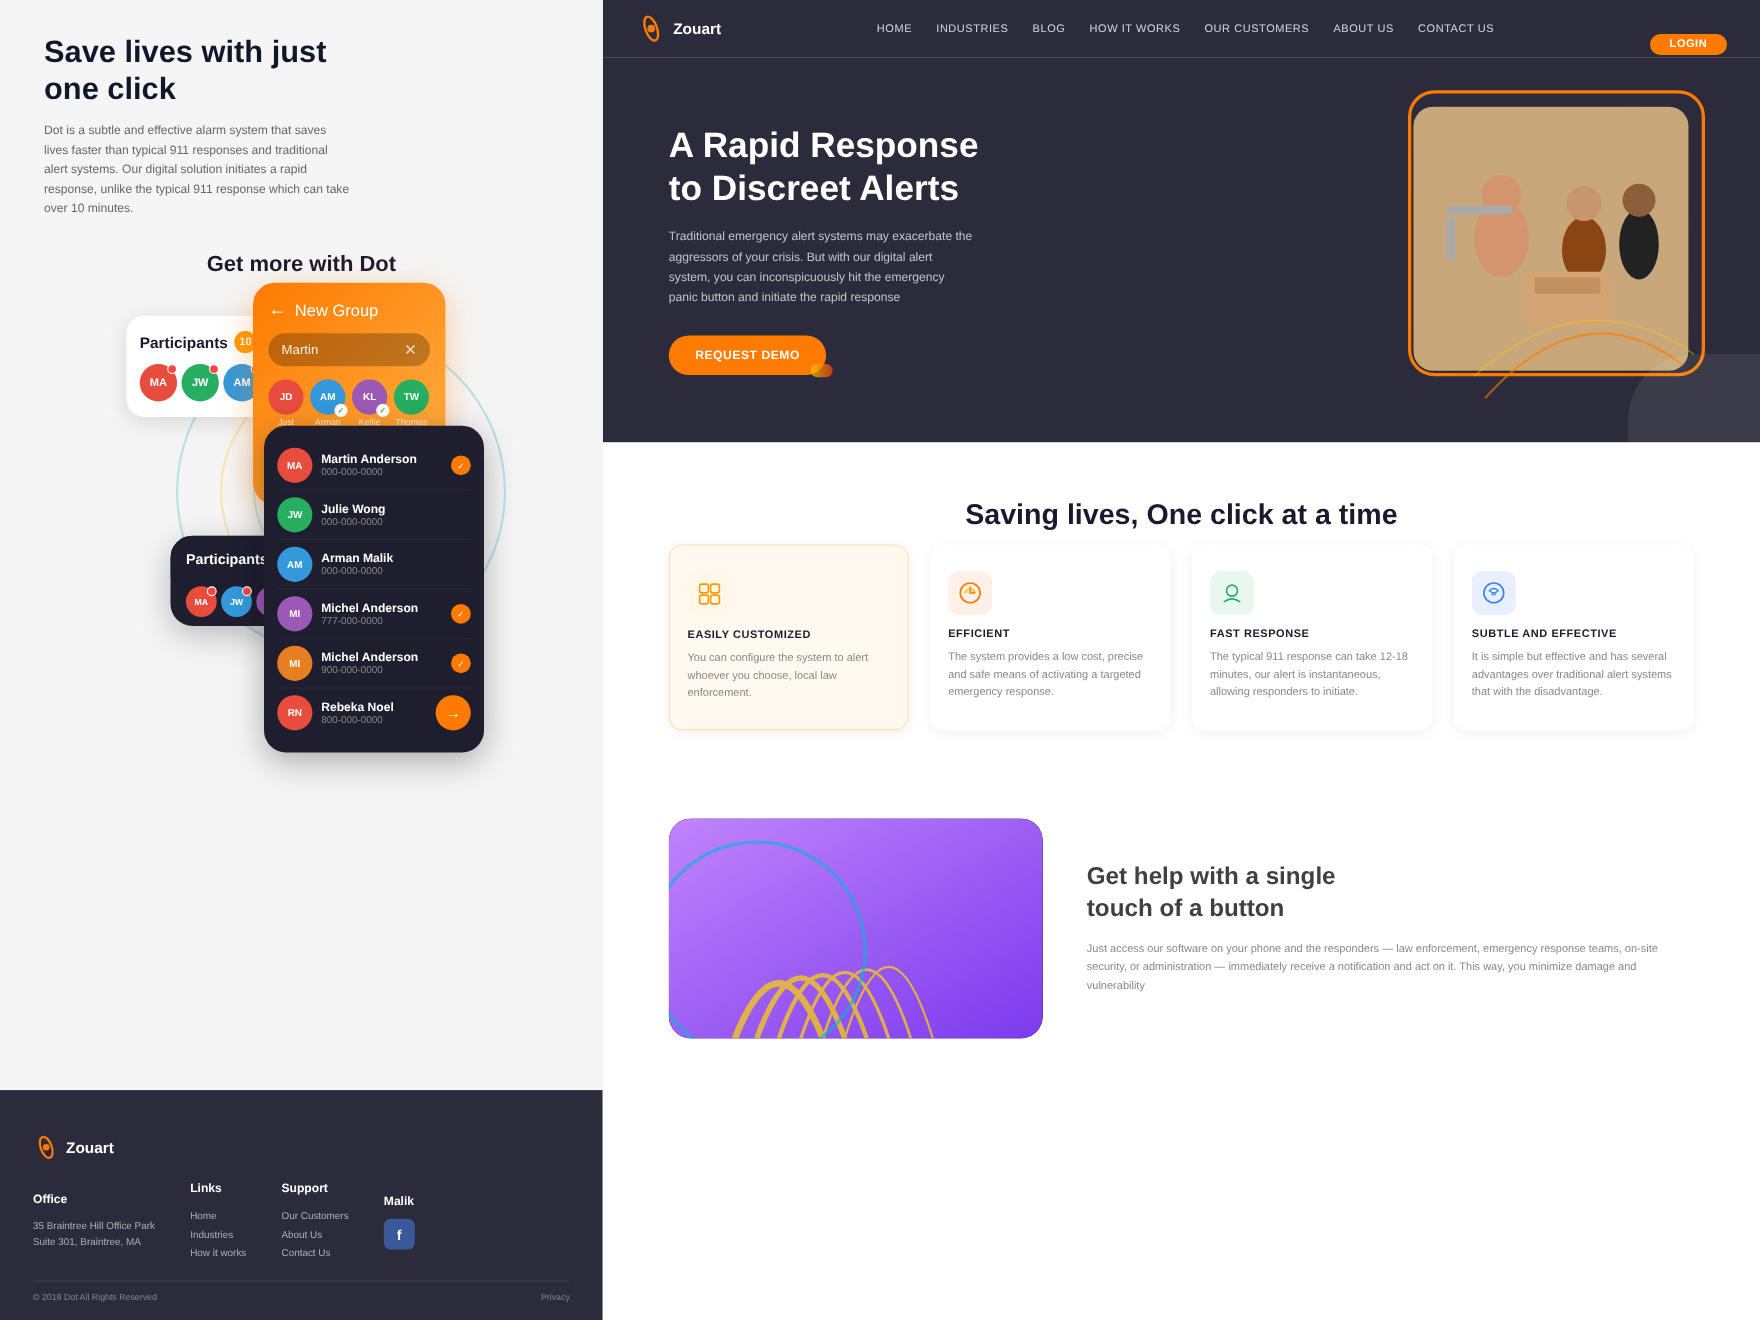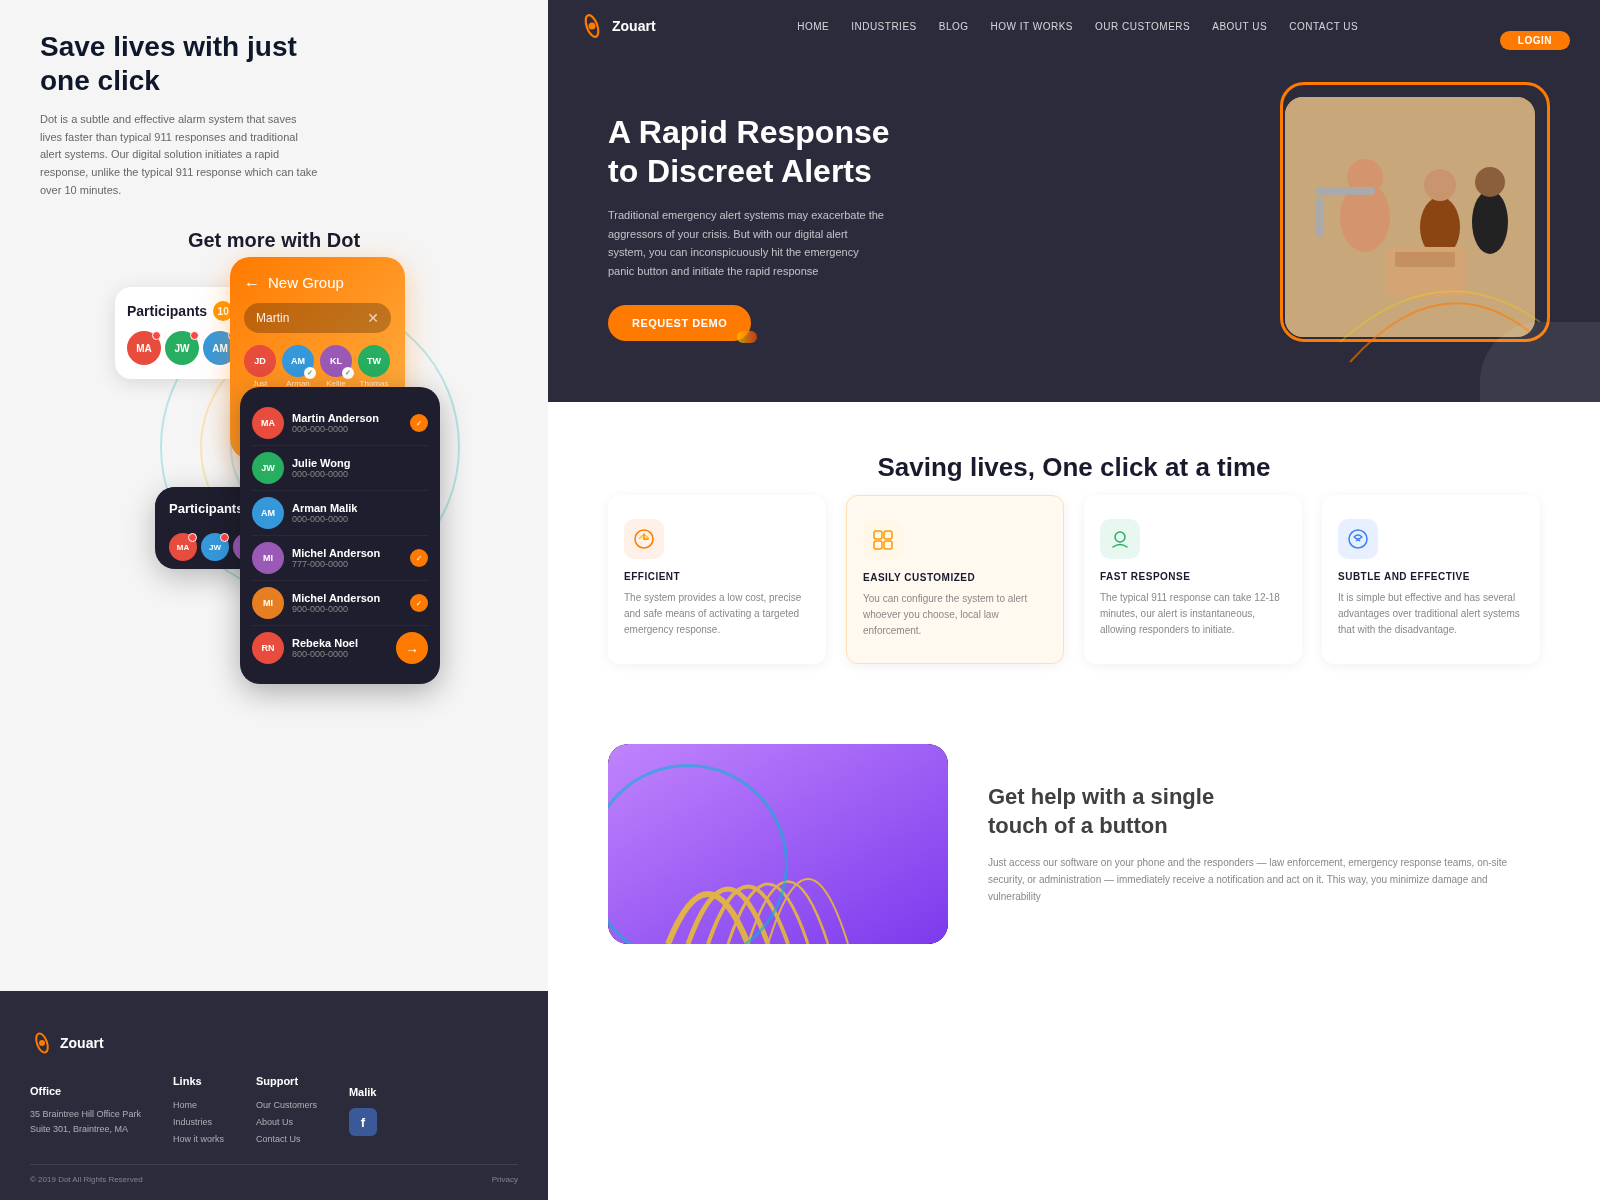--- a/index.html
+++ b/index.html
@@ -850,43 +850,43 @@
     </div>
 
     <div style="position:absolute;bottom:0;right:0;width:120px;height:80px;background:#fff;border-radius:60px 0 0 0;opacity:0.08;"></div>
   </section>
 
   <section class="saving-section">
     <h2 class="saving-title">Saving lives, One click at a time</h2>
 
     <div class="features-grid">
 
-      <div class="feature-card">
-        <div class="feature-icon" style="background:#fff0e8;">
-          <svg width="22" height="22" viewBox="0 0 22 22">
-            <circle cx="11" cy="11" r="9" fill="none" stroke="#ff7a00" stroke-width="1.5"></circle>
-            <path d="M11 6 L11 11 L15 11" stroke="#ff7a00" stroke-width="1.5" fill="none" stroke-linecap="round"></path>
-            <path d="M6 11 Q11 3 16 11" fill="#ffcc0050" stroke="#ffaa00" stroke-width="1"></path>
-          </svg>
-        </div>
-        <div class="feature-title">EFFICIENT</div>
-        <div class="feature-desc">The system provides a low cost, precise and safe means of activating a targeted emergency response.</div>
-      </div>
-
       <div class="feature-card highlighted">
         <div class="feature-icon" style="background:#fff8e8;">
           <svg width="22" height="22" viewBox="0 0 22 22">
             <rect x="2" y="2" width="8" height="8" rx="2" fill="none" stroke="#f90" stroke-width="1.5"></rect>
             <rect x="12" y="2" width="8" height="8" rx="2" fill="none" stroke="#f90" stroke-width="1.5"></rect>
             <rect x="2" y="12" width="8" height="8" rx="2" fill="none" stroke="#f90" stroke-width="1.5"></rect>
             <rect x="12" y="12" width="8" height="8" rx="2" fill="none" stroke="#f90" stroke-width="1.5"></rect>
           </svg>
         </div>
         <div class="feature-title">EASILY CUSTOMIZED</div>
         <div class="feature-desc">You can configure the system to alert whoever you choose, local law enforcement.</div>
+      </div>
+
+      <div class="feature-card">
+        <div class="feature-icon" style="background:#fff0e8;">
+          <svg width="22" height="22" viewBox="0 0 22 22">
+            <circle cx="11" cy="11" r="9" fill="none" stroke="#ff7a00" stroke-width="1.5"></circle>
+            <path d="M11 6 L11 11 L15 11" stroke="#ff7a00" stroke-width="1.5" fill="none" stroke-linecap="round"></path>
+            <path d="M6 11 Q11 3 16 11" fill="#ffcc0050" stroke="#ffaa00" stroke-width="1"></path>
+          </svg>
+        </div>
+        <div class="feature-title">EFFICIENT</div>
+        <div class="feature-desc">The system provides a low cost, precise and safe means of activating a targeted emergency response.</div>
       </div>
 
       <div class="feature-card">
         <div class="feature-icon" style="background:#e8f8f0;">
           <svg width="22" height="22" viewBox="0 0 22 22">
             <circle cx="11" cy="9" r="5" fill="none" stroke="#27ae60" stroke-width="1.5"></circle>
             <path d="M4 19 Q11 14 18 19" fill="none" stroke="#27ae60" stroke-width="1.5" stroke-linecap="round"></path>
           </svg>
         </div>
         <div class="feature-title">FAST RESPONSE</div>

